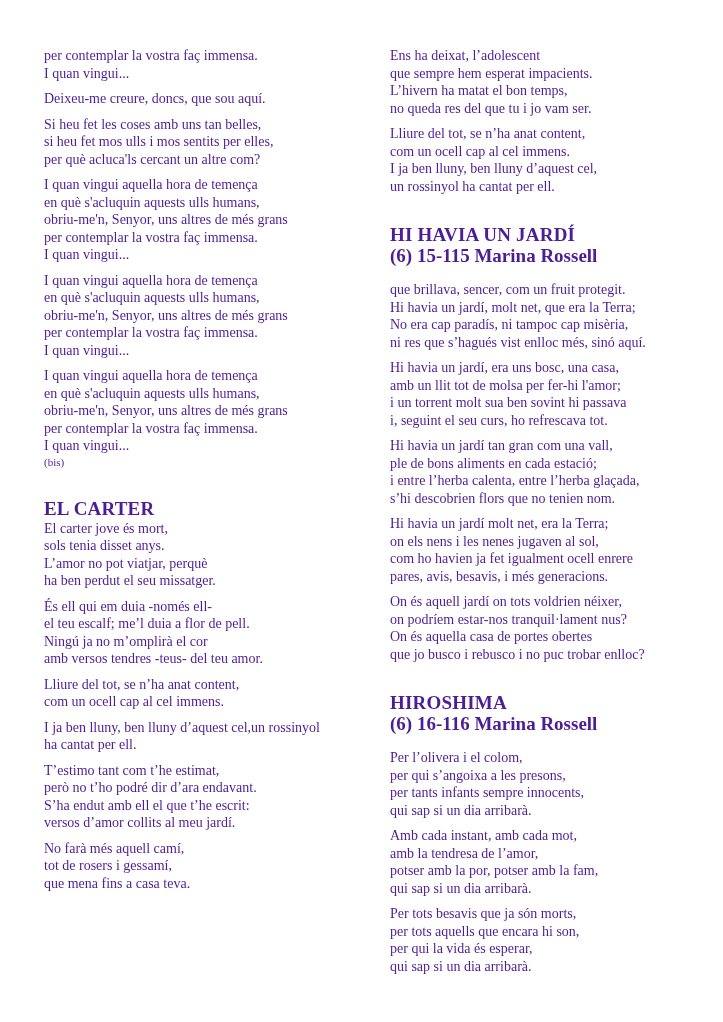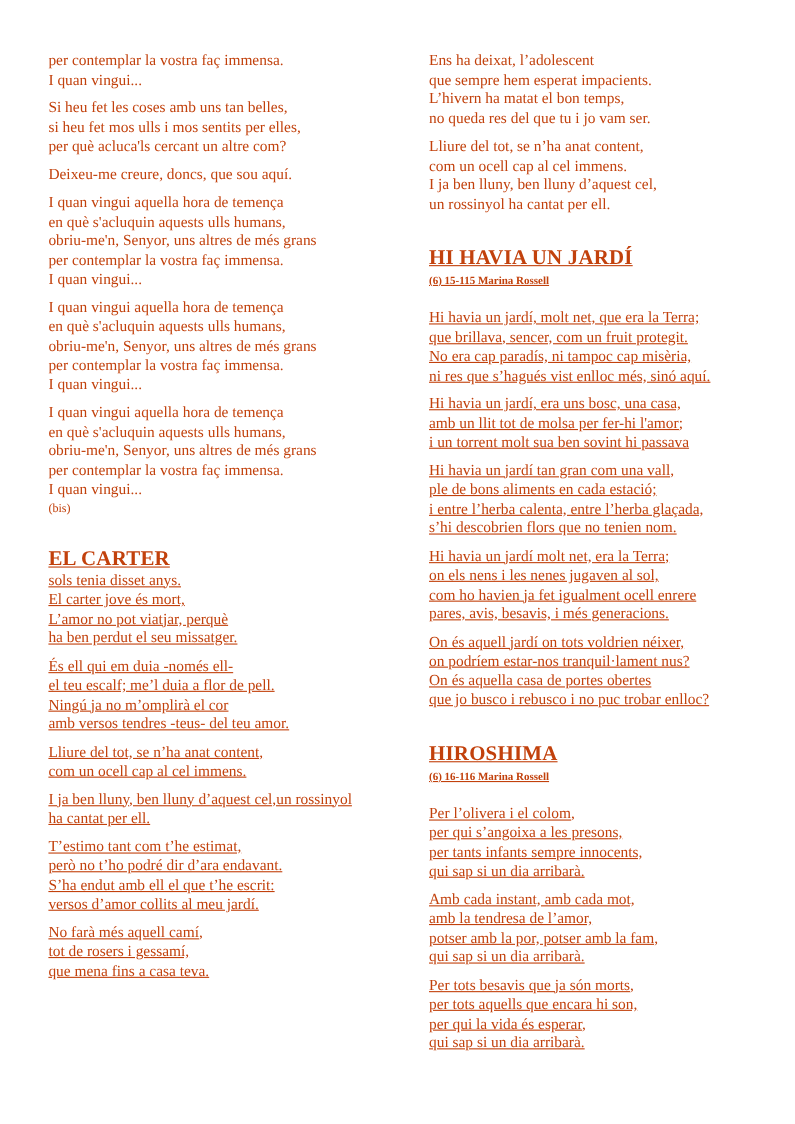--- a/index.html
+++ b/index.html
@@ -8,45 +8,45 @@
     padding: 0;
     background: #ffffff;
   }
   .page {
     position: relative;
     width: 723px;
     height: 1022px;
     background: #ffffff;
     overflow: hidden;
     font-family: "Liberation Serif", "DejaVu Serif", serif;
-    color: #c2410c;
+    color: #4c1d95;
   }
   .column {
     position: absolute;
     top: 47px;
   }
   .column-left  { left: 44px;  width: 342px; }
   .column-right { left: 390px; width: 330px; }
 
   .song-section { margin: 0; padding: 0; }
-  .song-section.titled { margin-top: 29px; text-decoration: underline; }
+  .song-section.titled { margin-top: 29px; }
 
   .song-title {
     margin: 0;
     padding: 0;
     font-size: 19px;
     line-height: 22px;
     font-weight: bold;
     letter-spacing: 0.2px;
     white-space: nowrap;
   }
   .song-subtitle {
     margin: 0 0 15px 0;
     padding: 0;
-    font-size: 10px;
+    font-size: 19px;
     line-height: 20px;
     font-weight: bold;
     white-space: nowrap;
   }
   .stanza {
     margin: 0 0 8px 0;
     padding: 0;
   }
   .stanza.extra-gap { margin-top: 22px; }
   .line {
@@ -64,28 +64,28 @@
 <body>
 
 <div class="page">
   <div class="column column-left">
       <section class="song-section untitled">
         <div class="stanza">
           <div class="line">per contemplar la vostra faç immensa.</div>
           <div class="line">I quan vingui...</div>
         </div>
         <div class="stanza">
+          <div class="line">Deixeu-me creure, doncs, que sou aquí.</div>
+        </div>
+        <div class="stanza">
           <div class="line">Si heu fet les coses amb uns tan belles,</div>
           <div class="line">si heu fet mos ulls i mos sentits per elles,</div>
           <div class="line">per què acluca'ls cercant un altre com?</div>
         </div>
         <div class="stanza">
-          <div class="line">Deixeu-me creure, doncs, que sou aquí.</div>
-        </div>
-        <div class="stanza">
           <div class="line">I quan vingui aquella hora de temença</div>
           <div class="line">en què s'acluquin aquests ulls humans,</div>
           <div class="line">obriu-me'n, Senyor, uns altres de més grans</div>
           <div class="line">per contemplar la vostra faç immensa.</div>
           <div class="line">I quan vingui...</div>
         </div>
         <div class="stanza">
           <div class="line">I quan vingui aquella hora de temença</div>
           <div class="line">en què s'acluquin aquests ulls humans,</div>
           <div class="line">obriu-me'n, Senyor, uns altres de més grans</div>
@@ -97,22 +97,22 @@
           <div class="line">en què s'acluquin aquests ulls humans,</div>
           <div class="line">obriu-me'n, Senyor, uns altres de més grans</div>
           <div class="line">per contemplar la vostra faç immensa.</div>
           <div class="line">I quan vingui...</div>
           <div class="bis-note">(bis)</div>
         </div>
       </section>
       <section class="song-section titled">
         <h2 class="song-title">EL CARTER</h2>
         <div class="stanza">
+          <div class="line">El carter jove és mort,</div>
           <div class="line">sols tenia disset anys.</div>
-          <div class="line">El carter jove és mort,</div>
           <div class="line">L’amor no pot viatjar, perquè</div>
           <div class="line">ha ben perdut el seu missatger.</div>
         </div>
         <div class="stanza">
           <div class="line">És ell qui em duia -només ell-</div>
           <div class="line">el teu escalf; me’l duia a flor de pell.</div>
           <div class="line">Ningú ja no m’omplirà el cor</div>
           <div class="line">amb versos tendres -teus- del teu amor.</div>
         </div>
         <div class="stanza">
@@ -148,29 +148,30 @@
           <div class="line">Lliure del tot, se n’ha anat content,</div>
           <div class="line">com un ocell cap al cel immens.</div>
           <div class="line">I ja ben lluny, ben lluny d’aquest cel,</div>
           <div class="line">un rossinyol ha cantat per ell.</div>
         </div>
       </section>
       <section class="song-section titled">
         <h2 class="song-title">HI HAVIA UN JARDÍ</h2>
         <h3 class="song-subtitle">(6) 15-115 Marina Rossell</h3>
         <div class="stanza">
+          <div class="line">que brillava, sencer, com un fruit protegit.</div>
           <div class="line">Hi havia un jardí, molt net, que era la Terra;</div>
-          <div class="line">que brillava, sencer, com un fruit protegit.</div>
           <div class="line">No era cap paradís, ni tampoc cap misèria,</div>
           <div class="line">ni res que s’hagués vist enlloc més, sinó aquí.</div>
         </div>
         <div class="stanza">
           <div class="line">Hi havia un jardí, era uns bosc, una casa,</div>
           <div class="line">amb un llit tot de molsa per fer-hi l'amor;</div>
           <div class="line">i un torrent molt sua ben sovint hi passava</div>
+          <div class="line">i, seguint el seu curs, ho refrescava tot.</div>
         </div>
         <div class="stanza">
           <div class="line">Hi havia un jardí tan gran com una vall,</div>
           <div class="line">ple de bons aliments en cada estació;</div>
           <div class="line">i entre l’herba calenta, entre l’herba glaçada,</div>
           <div class="line">s’hi descobrien flors que no tenien nom.</div>
         </div>
         <div class="stanza">
           <div class="line">Hi havia un jardí molt net, era la Terra;</div>
           <div class="line">on els nens i les nenes jugaven al sol,</div>

